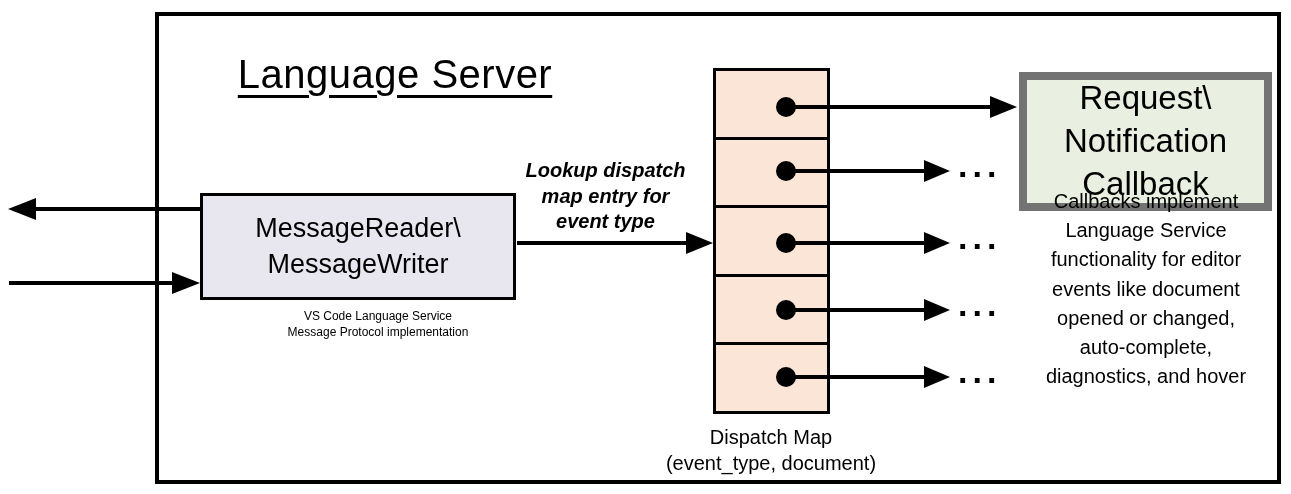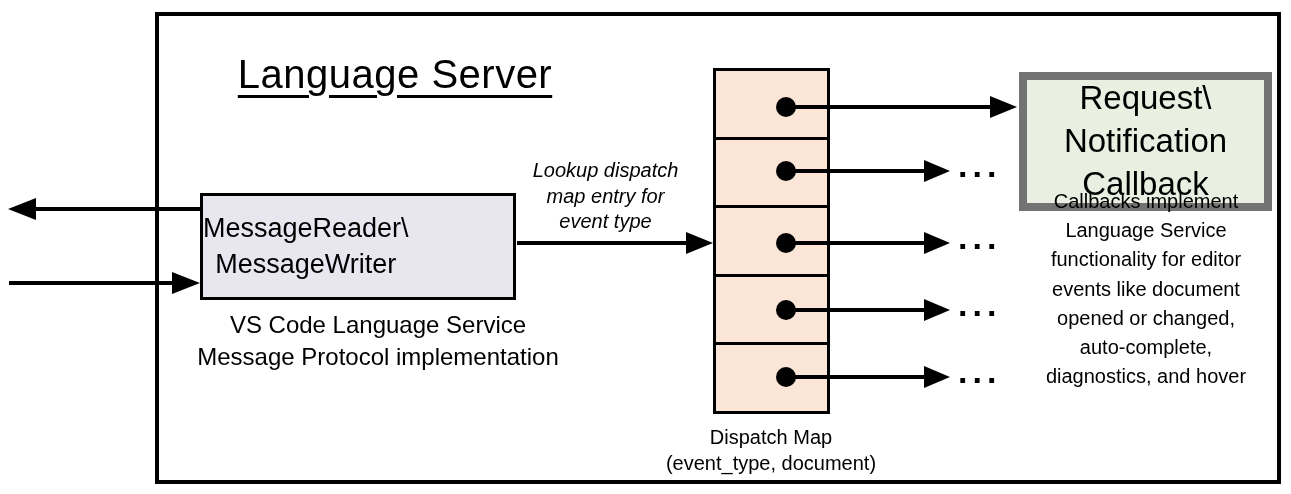--- a/index.html
+++ b/index.html
@@ -20,30 +20,30 @@
     font-size:40px;font-weight:400;letter-spacing:0.5px;
     text-decoration:underline;text-decoration-thickness:3px;text-underline-offset:7px;
   }
   #io-label{
     left:25px;top:222px;width:135px;
     font-size:20px;font-style:italic;line-height:1.35;
   }
   #reader-box{
     left:200px;top:193px;width:316px;height:107px;
     background:#E8E6EF;border:3px solid #000;
-    display:flex;align-items:center;justify-content:flex-start;
+    display:flex;align-items:center;justify-content:center;
     font-size:27px;line-height:1.3;
   }
   #reader-caption{
     left:188px;top:309px;width:380px;
-    font-size:24px;line-height:1.32;
+    font-size:12px;line-height:1.32;
   }
   #lookup-label{
     left:513px;top:158px;width:185px;
-    font-size:20px;font-style:italic;line-height:1.28;
+    font-size:20px;font-style:italic;line-height:1.28;font-weight:bold;
   }
   #dispatch-map{
     left:713px;top:68px;width:117px;height:346px;
     border:3px solid #000;display:flex;flex-direction:column;
   }
   .map-cell{flex:1;background:#FBE5D6;}
   .map-cell + .map-cell{border-top:3px solid #000;}
   #map-caption{
     left:640px;top:424px;width:262px;
     font-size:20px;line-height:1.3;

